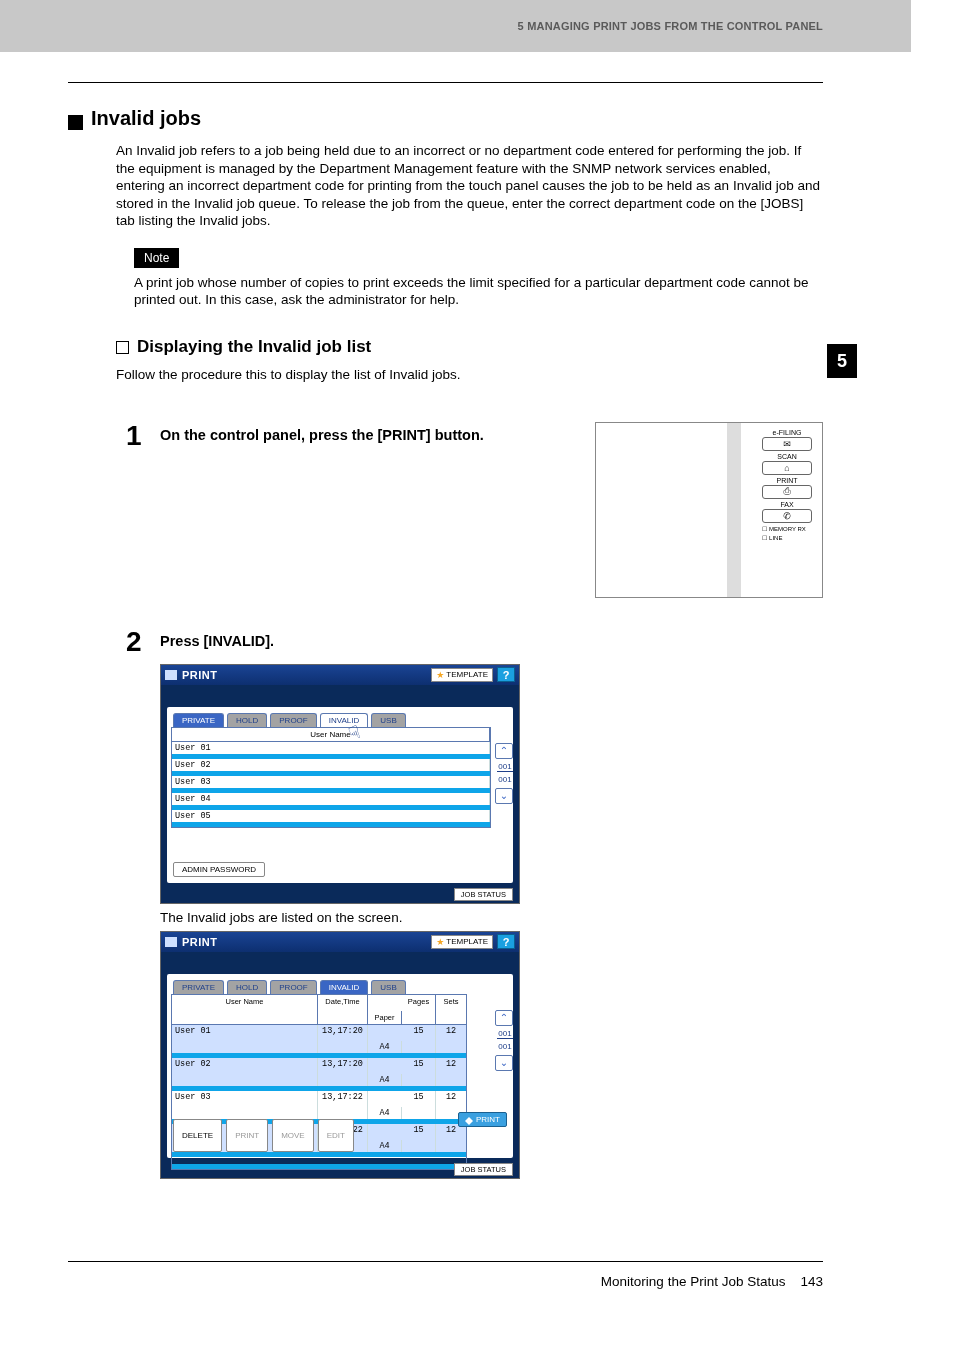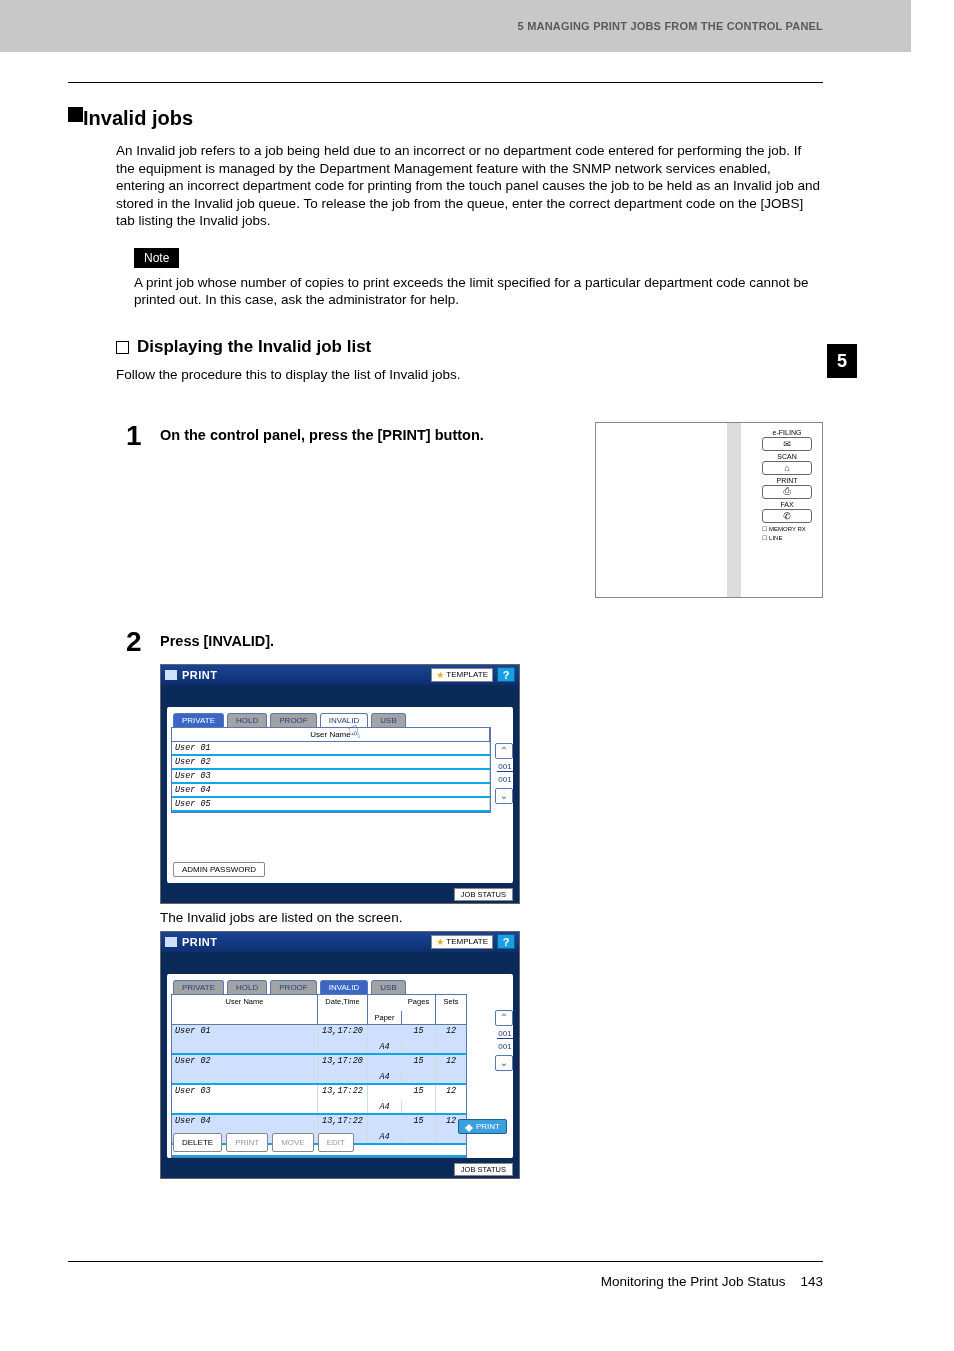--- a/index.html
+++ b/index.html
@@ -2,21 +2,21 @@
 <html><head>
 <meta charset="utf-8">
 <style>
   * { box-sizing: border-box; margin: 0; padding: 0; }
   html, body { width: 954px; height: 1351px; font-family: Arial, Helvetica, sans-serif; color: #000; background: #fff; }
   .page { position: relative; width: 911px; height: 1351px; }
   .top-gray { position: absolute; top: 0; left: 0; right: 0; height: 52px; background: #c8c8c8; }
   .header-text { position: absolute; top: 20px; right: 88px; font-size: 11px; font-weight: bold; color: #5a5a5a; letter-spacing: 0.2px; }
   .content { position: absolute; top: 82px; left: 68px; right: 88px; }
   .hr-top { border: none; border-top: 1px solid #000; margin-bottom: 24px; }
-  .h1-row { display: flex; align-items: flex-start; margin-bottom: 12px; }
+  .h1-row { display: flex; align-items: flex-end; gap: 8px; margin-bottom: 12px; }
   .black-sq { width: 15px; height: 15px; background: #000; }
   .h1 { font-size: 20px; font-weight: bold; }
   .body-text { font-size: 13.5px; line-height: 1.3; margin-left: 48px; margin-bottom: 18px; }
   .note-box { display: inline-block; background: #000; color: #fff; font-size: 12px; padding: 3px 10px; margin-left: 66px; margin-bottom: 6px; }
   .note-text { font-size: 13.5px; line-height: 1.3; margin-left: 66px; margin-right: 0; margin-bottom: 28px; }
   .h2-row { display: flex; align-items: center; gap: 8px; margin-left: 48px; margin-bottom: 10px; }
   .outline-sq { width: 13px; height: 13px; border: 1.5px solid #000; position: relative; top: 1px; }
   .h2 { font-size: 17px; font-weight: bold; }
   .follow-text { font-size: 13.5px; margin-left: 48px; margin-bottom: 40px; }
   .chapter-tab { position: absolute; right: 54px; top: 344px; width: 30px; height: 34px; background: #000; color: #fff; display: flex; align-items: center; justify-content: center; font-size: 18px; font-weight: bold; }
@@ -45,32 +45,32 @@
   .scr-body { position: absolute; top: 42px; left: 6px; right: 6px; bottom: 20px; background: #fff; border-radius: 2px; padding: 6px 4px 4px 4px; }
   .tabs { display: flex; gap: 3px; margin-bottom: 0; margin-left: 2px; }
   .tab { font-size: 8px; border: 1px solid #5a78b0; border-bottom: none; padding: 2px 8px; background: #a3a3a3; color: #20408a; border-top-left-radius: 3px; border-top-right-radius: 3px; }
   .tab.active { background: #3a66c4; color: #fff; }
   .tab.invalid-press { background: #fff; color: #20408a; position: relative; }
   .cursor { position: absolute; top: 8px; left: 28px; font-size: 18px; transform: rotate(-20deg); }
   .tbl { border: 1px solid #5a78b0; margin-top: 0; }
   .thead { display: flex; background: #fff; border-bottom: 1px solid #5a78b0; }
   .th { font-size: 8px; padding: 2px 0; text-align: center; border-right: 1px solid #5a78b0; }
   .th.un { flex: 1; }
-  .trow { display: flex; border-bottom: 2px solid #0ea5e9; font-style: italic; }
+  .trow { display: flex; border-bottom: 5px solid #0ea5e9; }
   .trow.sel { background: #cfe0ff; }
   .td { font-size: 8.5px; font-family: "Courier New", monospace; padding: 1px 3px; border-right: 1px solid #cdd; }
   .td.un { flex: 1; }
   .scroll-col { position: absolute; right: 4px; top: 62px; width: 20px; text-align: center; }
   .scroll-btn { width: 18px; height: 16px; border: 1px solid #5a78b0; border-radius: 2px; color: #3a66c4; font-size: 10px; display: flex; align-items: center; justify-content: center; background: #fff; margin-bottom: 4px; }
   .scroll-num { font-size: 8px; color: #20408a; line-height: 1; }
   .scroll-frac { width: 16px; border-top: 1px solid #20408a; margin: 0 auto 4px auto; }
   .admin-btn { position: absolute; bottom: 6px; left: 6px; border: 1px solid #888; font-size: 8px; padding: 2px 8px; border-radius: 2px; background: #fff; }
   .jobstatus { position: absolute; right: 6px; bottom: 2px; background: #fff; border: 1px solid #888; font-size: 7.5px; padding: 1px 6px; }
   .action-row { position: absolute; bottom: 6px; left: 6px; right: 6px; display: flex; gap: 4px; align-items: center; }
-  .abtn { border: 1px solid #888; font-size: 8px; padding: 4px 8px; border-radius: 2px; background: #fff; color: #999; margin-top: 32px; }
+  .abtn { border: 1px solid #888; font-size: 8px; padding: 11px 8px; border-radius: 2px; background: #fff; color: #999; margin-top: 32px; }
   .abtn.active { color: #000; }
   .print-btn { margin-left: auto; background: #3aa0e0; color: #fff; border: 1px solid #1a6090; font-size: 8px; padding: 2px 6px; border-radius: 2px; display: flex; gap: 3px; align-items: center; }
   .diamond { width: 0; height: 0; border: 4px solid transparent; border-bottom-color: #fff; position: relative; top: -2px; }
   .diamond::after { content: ""; position: absolute; left: -4px; top: 4px; width: 0; height: 0; border: 4px solid transparent; border-top-color: #fff; }
   .thead2 { display: flex; background: #fff; border-bottom: 1px solid #5a78b0; }
   .th2 { font-size: 7.5px; padding: 2px 0; text-align: center; border-right: 1px solid #5a78b0; }
   .w-un { width: 146px; }
   .w-dt { width: 50px; }
   .w-pp { width: 34px; margin-top: 16px; }
   .w-pg { width: 34px; }

